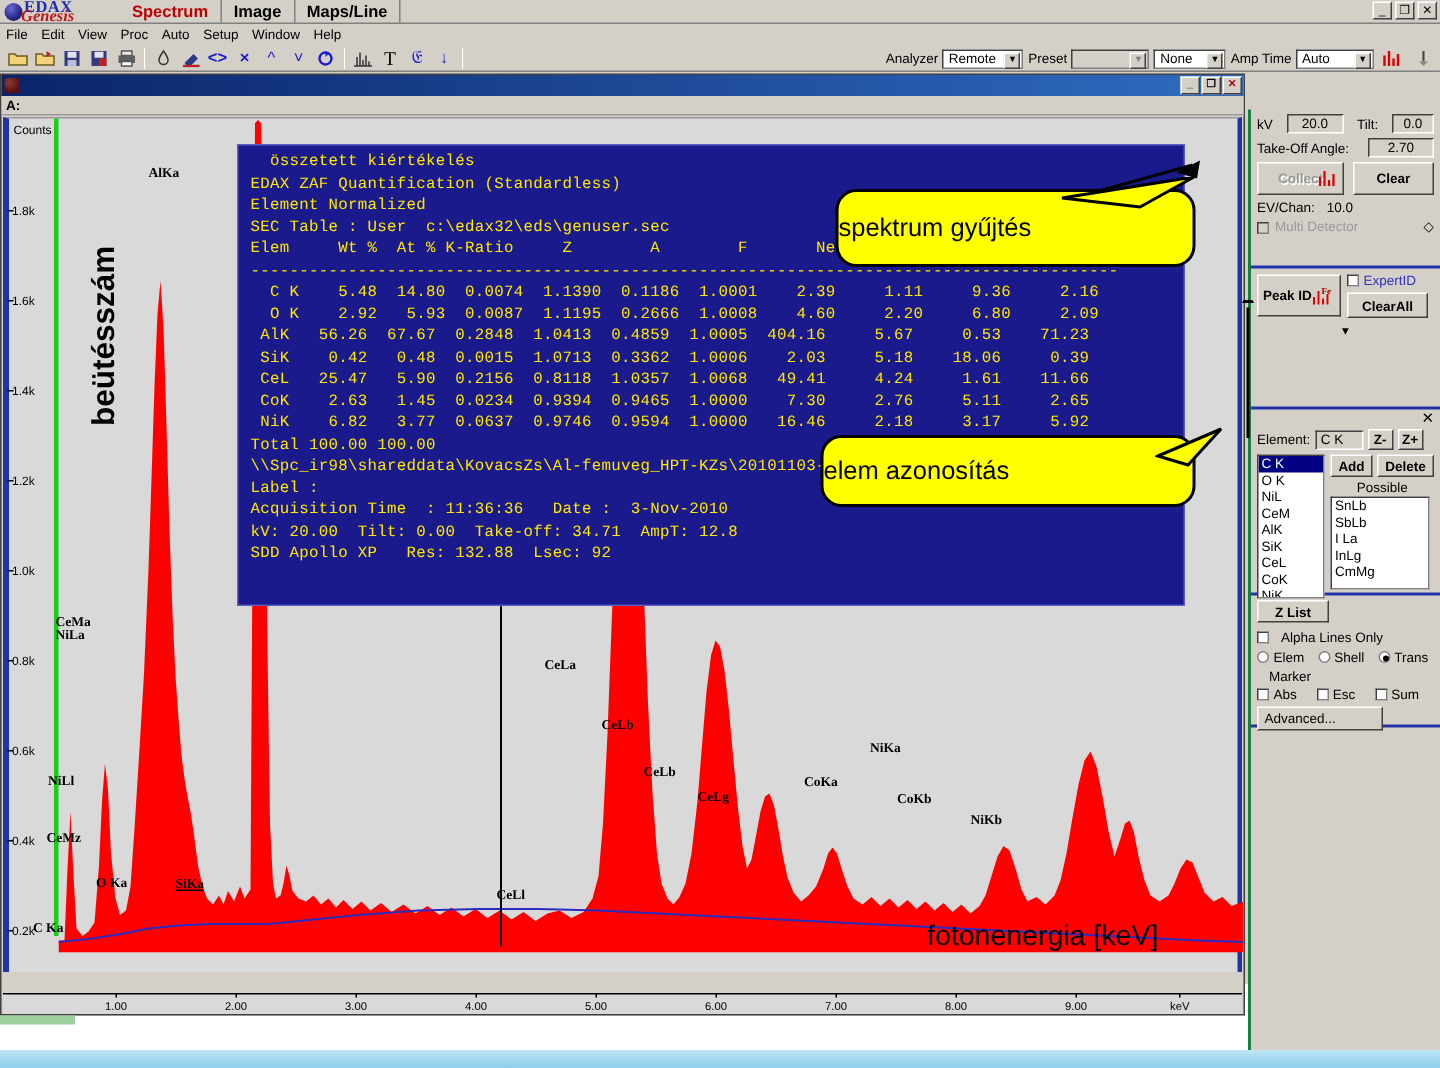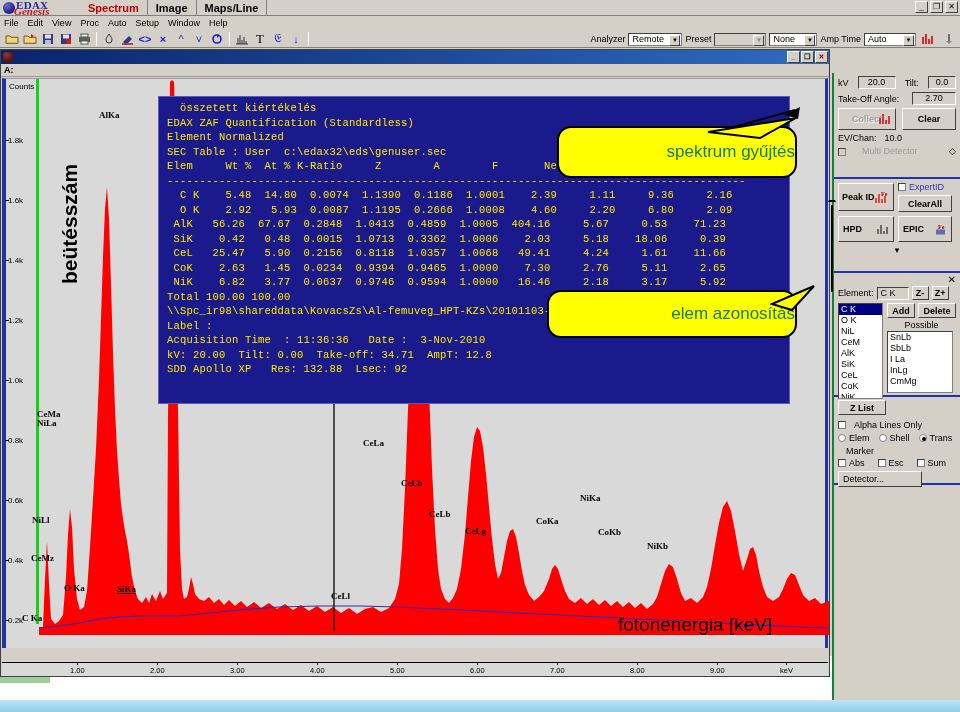--- a/index.html
+++ b/index.html
@@ -231,22 +231,22 @@
     padding:4px 0 0 8px;
     white-space:pre;
     overflow:hidden;
     letter-spacing:0.2px;
   }
 
   
   .callout {
     position:absolute; background:#ffff00; border:2px solid #000;
     border-radius:14px;
-    display:flex; align-items:center; justify-content:flex-end;
-    font-size:17px; color:#15803d;
+    display:flex; align-items:center; justify-content:flex-start;
+    font-size:17px; color:#000000;
   }
   .ptr { position:absolute; }
 
   .arrowline { position:absolute; }
 
   
   .bottomstrip {
     position:absolute; left:0; top:700px; width:960px; height:12px;
     background:linear-gradient(to bottom,#bfe4f5,#8fcdea);
   }
@@ -522,21 +522,21 @@
           </svg>
         </div>
         <div class="btn" style="width:54px;height:22px;">
           <span>Clear</span>
         </div>
       </div>
       <div class="row" style="gap:8px;margin-top:2px;">
         <span class="lbl">EV/Chan:</span>
         <span class="lbl">10.0</span>
       </div>
-      <div class="row" style="gap:16px;align-items:flex-end;">
+      <div class="row" style="gap:4px;align-items:flex-end;">
         <span class="cb dis"></span>
         <span class="lbl" style="color:#9a9a9a;">Multi Detector</span>
         <span style="margin-left:auto;font-size:9px;">◇</span>
       </div>
     </div>
 
     <div class="rsec" style="height:94px;">
       <div class="row" style="gap:4px;">
         <div class="btn" style="width:56px;height:28px;justify-content:flex-start;padding-left:3px;">
           <span style="line-height:10px;">Peak ID</span>
@@ -546,35 +546,20 @@
           </svg>
         </div>
         <div style="display:flex;flex-direction:column;gap:3px;">
           <div style="display:flex;align-items:center;gap:3px;">
             <span class="cb"></span>
             <span class="lbl" style="color:#3030c0;">ExpertID</span>
           </div>
           <div class="btn" style="width:54px;height:17px;">
             <span>ClearAll</span>
           </div>
-        </div>
-      </div>
-      <div class="row" style="gap:4px;margin-top:4px;">
-        <div class="btn" style="width:56px;height:26px;justify-content:flex-start;padding-left:4px;">
-          <span>HPD</span>
-          <svg class="mini-ico" width="14" height="12" viewBox="0 0 14 12">
-            <path d="M2 11V6M5 11V2M8 11V8M11 11V4" stroke="#333" stroke-width="1.3"></path>
-          </svg>
-        </div>
-        <div class="btn" style="width:54px;height:26px;justify-content:flex-start;padding-left:4px;">
-          <span>EPIC</span>
-          <svg class="mini-ico" width="15" height="13" viewBox="0 0 15 13">
-            <text x="5" y="6" font-size="6" fill="#a00" font-family="Liberation Serif, serif">Fe</text>
-            <rect x="3" y="7" width="9" height="5" fill="#5a6fb5"></rect>
-          </svg>
         </div>
       </div>
       <div style="text-align:center;font-size:9px;margin-top:1px;">▾</div>
     </div>
 
     <div class="rsec" style="height:124px;">
       <div style="text-align:right;font-size:10px;line-height:8px;">✕</div>
       <div class="row" style="gap:3px;margin-top:2px;">
         <span class="lbl">Element:</span>
         <div class="tbox" style="width:32px;text-align:left;padding-left:3px;">C K</div>
@@ -626,21 +611,21 @@
       </div>
       <div class="lbl" style="margin:3px 0 2px 8px;">Marker</div>
       <div class="row" style="gap:3px;">
         <span class="cb"></span>
         <span class="lbl">Abs</span>
         <span class="cb" style="margin-left:10px;"></span>
         <span class="lbl">Esc</span>
         <span class="cb" style="margin-left:10px;"></span>
         <span class="lbl">Sum</span>
       </div>
-      <div class="btn" style="width:84px;height:16px;margin-top:3px;justify-content:flex-start;padding-left:4px;font-weight:normal;">Detector...</div>
+      <div class="btn" style="width:84px;height:16px;margin-top:3px;justify-content:flex-start;padding-left:4px;font-weight:normal;">Advanced...</div>
     </div>
   </div>
 
   <div class="quant" id="quant-text">  összetett kiértékelés
 EDAX ZAF Quantification (Standardless)
 Element Normalized
 SEC Table : User  c:\edax32\eds\genuser.sec
 Elem     Wt %  At % K-Ratio     Z        A        F       Net Int.  Backgrd  Inten.C  Error
 -----------------------------------------------------------------------------------------
   C K    5.48  14.80  0.0074  1.1390  0.1186  1.0001    2.39     1.11     9.36     2.16

